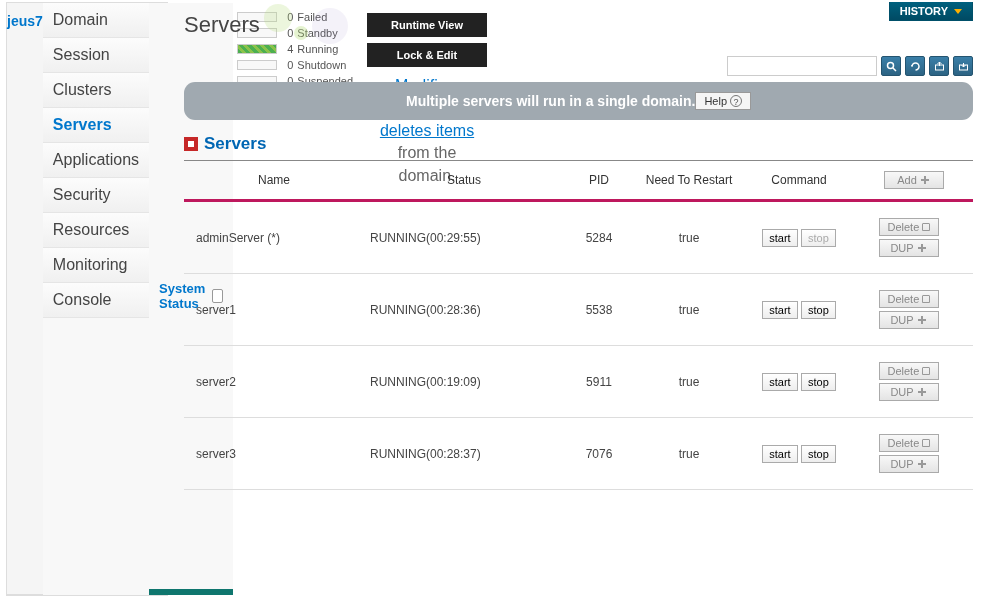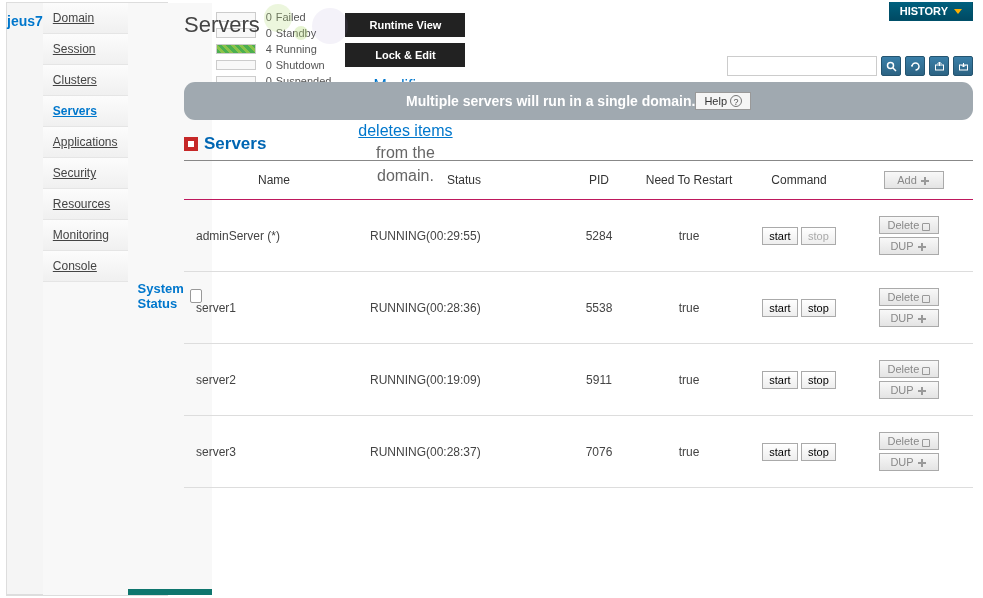--- a/index.html
+++ b/index.html
@@ -2,21 +2,21 @@
 <html><head>
   <meta charset="utf-8">
   <style>
     * { box-sizing: border-box; margin: 0; padding: 0; }
     body { font-family: Arial, sans-serif; font-size: 12px; color: #333; background: #fff; width: 983px; height: 598px; overflow: hidden; }
     .container { display: flex; height: 598px; }
     
     
     .sidebar { width: 162px; border: 1px solid #ddd; background: #f8f8f8; display: flex; flex-direction: row; margin: 2px 2px 2px 6px; }
     .sidebar-header { text-align: center; padding: 10px 0; font-weight: bold; font-size: 14px; color: #0077cc; background: #f5f5f5; border-bottom: 1px solid #ddd; }
-    .sidebar-item { padding: 8px 10px; font-size: 12px; color: #444; border-bottom: 1px solid #e5e5e5; background: linear-gradient(#fcfcfc, #f0f0f0); cursor: pointer; text-decoration: underline; }
+    .sidebar-item { padding: 8px 10px; font-size: 16px; color: #444; border-bottom: 1px solid #e5e5e5; background: linear-gradient(#fcfcfc, #f0f0f0); cursor: pointer; }
     .sidebar-item.active { color: #0077cc; font-weight: bold; }
     
     .system-status-header { padding: 8px 10px; font-size: 13px; color: #0077cc; font-weight: bold; border-bottom: 6px solid #0f766e; background: #f8f8f8; display: flex; justify-content: space-between; align-items: center; }
     .monitor-icon { width: 18px; height: 14px; border: 1px solid #999; background: #fff; border-radius: 2px; }
     
     .status-list { padding: 6px 4px; background: #fff; }
     .status-row { display: flex; align-items: center; gap: 4px; padding: 2px 0; font-size: 11px; }
     .status-bar { width: 40px; height: 10px; border: 1px solid #ccc; background: #f8f8f8; }
     .status-bar.running { background: repeating-linear-gradient(45deg, #4caf50, #4caf50 3px, #8bc34a 3px, #8bc34a 6px); }
     .status-count { width: 12px; text-align: right; color: #555; }
@@ -45,29 +45,29 @@
     
     .banner { background: #a0a9b0; color: #fff; font-size: 14px; padding: 10px 16px; border-radius: 11px; display: flex; justify-content: center; align-items: center; font-weight: bold; }
     .help-btn { background: #f5f5f5; color: #333; border: 1px solid #999; padding: 2px 8px; font-size: 11px; cursor: pointer; display:flex; align-items:center; gap:3px; }
     .help-q { display:inline-block; width:12px; height:12px; border-radius:50%; border:1px solid #777; font-size:9px; line-height:12px; text-align:center; color:#555; }
     
     .section-title { display: flex; align-items: center; gap: 6px; padding: 14px 0 6px 0; font-size: 17px; color: #0066b3; font-weight: bold; border-bottom: 1px solid #888; }
     .section-icon { width:14px; height:14px; background:#c62828; border:2px solid #c62828; display:inline-flex; align-items:center; justify-content:center; }
     .section-icon::after { content:''; width:6px; height:6px; background:#fff; }
     
     table.servers { width: 100%; border-collapse: collapse; }
-    table.servers th { text-align: center; font-weight: normal; color: #333; font-size: 12px; padding: 10px 6px; border-bottom: 1px solid #be185d; }
+    table.servers th { text-align: center; font-weight: normal; color: #333; font-size: 12px; padding: 10px 6px; border-bottom: 3px solid #be185d; }
     table.servers td { text-align: center; font-size: 12px; color: #444; padding: 16px 6px; border-bottom: 1px solid #ddd; }
     table.servers td.name { text-align: left; padding-left: 12px; }
     table.servers td.status { text-align: left; }
     
     .cmd-btn { border:1px solid #aaa; background:linear-gradient(#fff,#eee); padding:2px 6px; font-size:11px; cursor:pointer; }
     .cmd-btn[disabled] { color:#aaa; cursor:not-allowed; }
     
-    .action-btn { border:1px solid #aaa; background:linear-gradient(#f8f8f8,#e4e4e4); padding:2px 8px; font-size:11px; color:#888; cursor:pointer; display:inline-flex; align-items:flex-end; gap:3px; width:60px; justify-content:center; }
+    .action-btn { border:1px solid #aaa; background:linear-gradient(#f8f8f8,#e4e4e4); padding:2px 8px; font-size:11px; color:#888; cursor:pointer; display:inline-flex; align-items:center; gap:3px; width:60px; justify-content:center; }
     .action-col { display:flex; flex-direction:column; gap:3px; align-items:center; }
     .add-btn { margin-right: 0; }
     .plus-icon { display:inline-block; width:10px; height:10px; position:relative; }
     .plus-icon::before, .plus-icon::after { content:''; position:absolute; background:#999; }
     .plus-icon::before { width:8px; height:2px; top:4px; left:1px; }
     .plus-icon::after { width:2px; height:8px; top:1px; left:4px; }
     .delete-icon { display:inline-block; width:10px; height:8px; border:1px solid #999; border-radius:1px 1px 0 0; position:relative; }
     th.action-th { text-align:right; padding-right:16px; }
   </style>
 </head>

